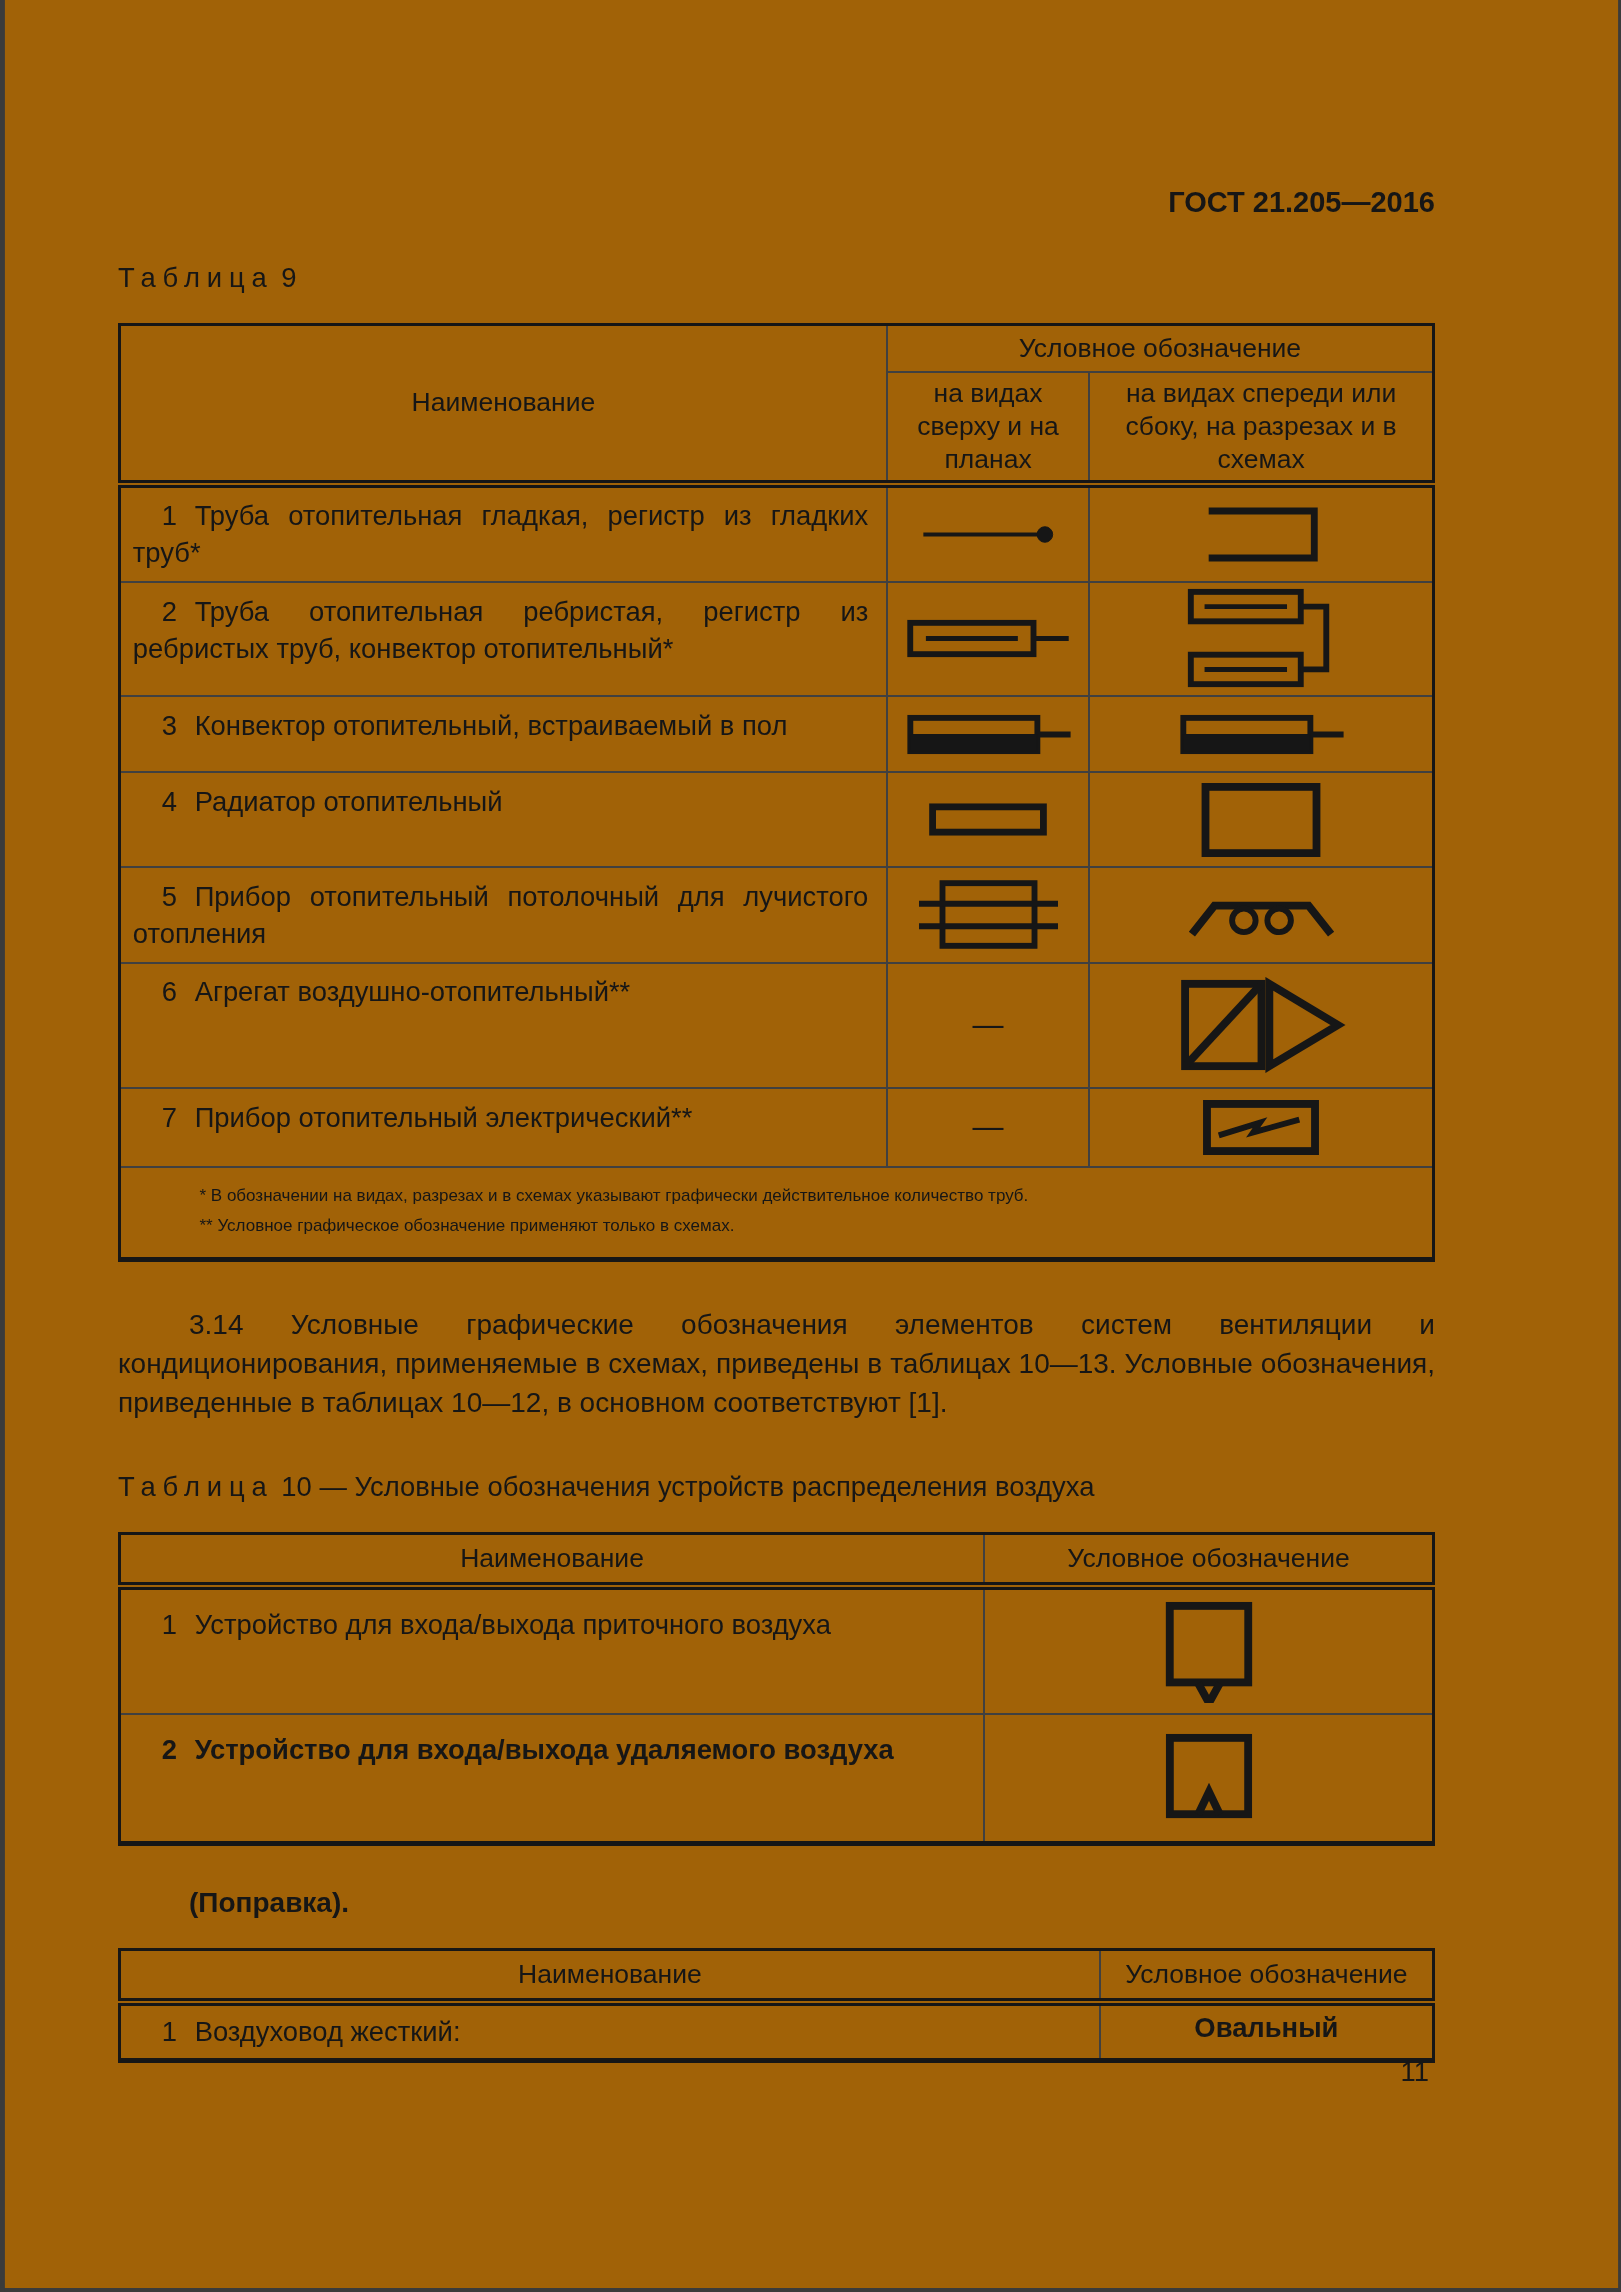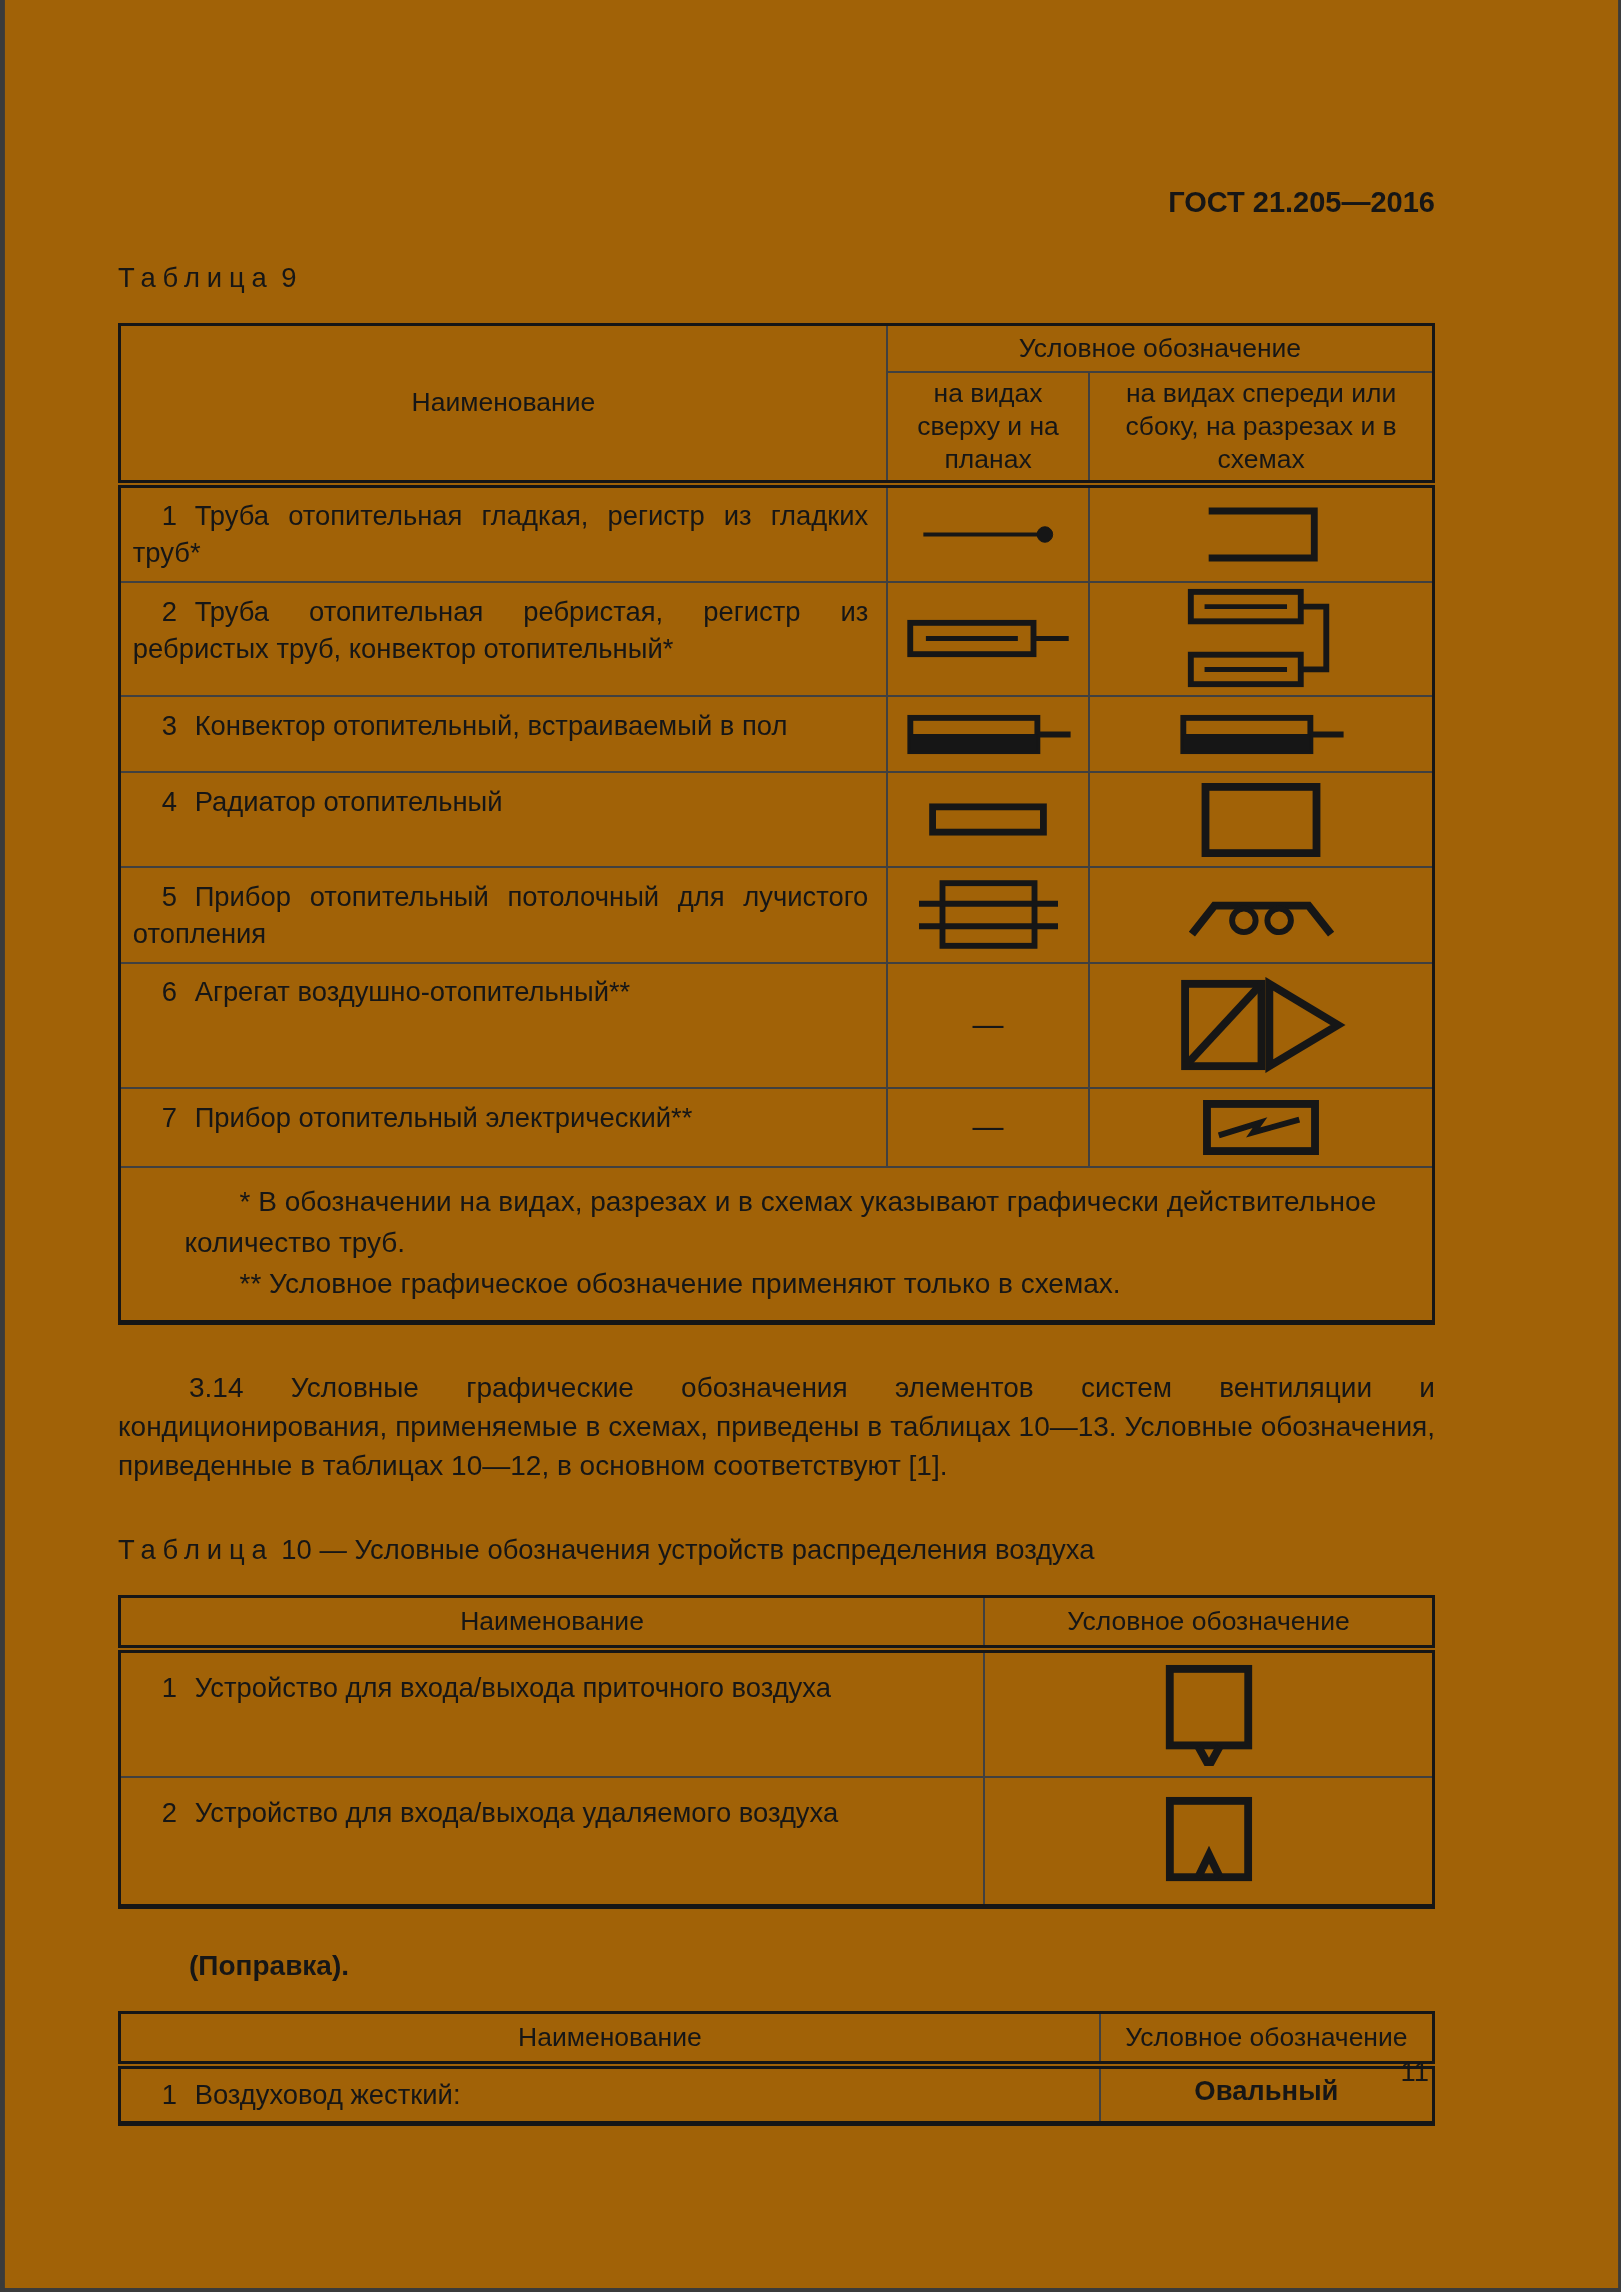--- a/index.html
+++ b/index.html
@@ -39,26 +39,26 @@
   .t9 .hr1 th { height:37px; }
   .t9 .hr2 th { height:63px; }
   .t9 .r1 td { height:61px; }
   .t9 .r2 td { height:92px; }
   .t9 .r3 td { height:55px; }
   .t9 .r4 td { height:73px; }
   .t9 .r5 td { height:74px; }
   .t9 .r6 td { height:104px; }
   .t9 .r7 td { height:57px; }
   .fn-cell { padding:13.7px 23.5px 15.7px 23.5px; }
-  .fn { font-size:28px; line-height:41px; text-indent:55px; text-align:left;margin-left:40px; }
+  .fn { font-size:17px; line-height:30px; text-indent:55px; text-align:left; }
 
   
   .t10 .hr th { height:39px; }
   .t10 .r1 td { height:98px; }
-  .t10 .r2 td { height:100px; }
+  .t10 .r2 td { height:100px;font-weight:bold; }
   .t10 .name { padding-top:15.7px; }
 
   
   .t11 .hr th { height:39px; }
   .t11 td { vertical-align:top; }
   .t11 .name { line-height:33px; }
   .ductcell { padding:7.8px 0 13.7px 0; }
   .duct { width:211px; margin:0 auto; text-align:center; font-size:27.4px; line-height:29px; }
   .duct .lbl { display:block; font-weight:bold; }
 

